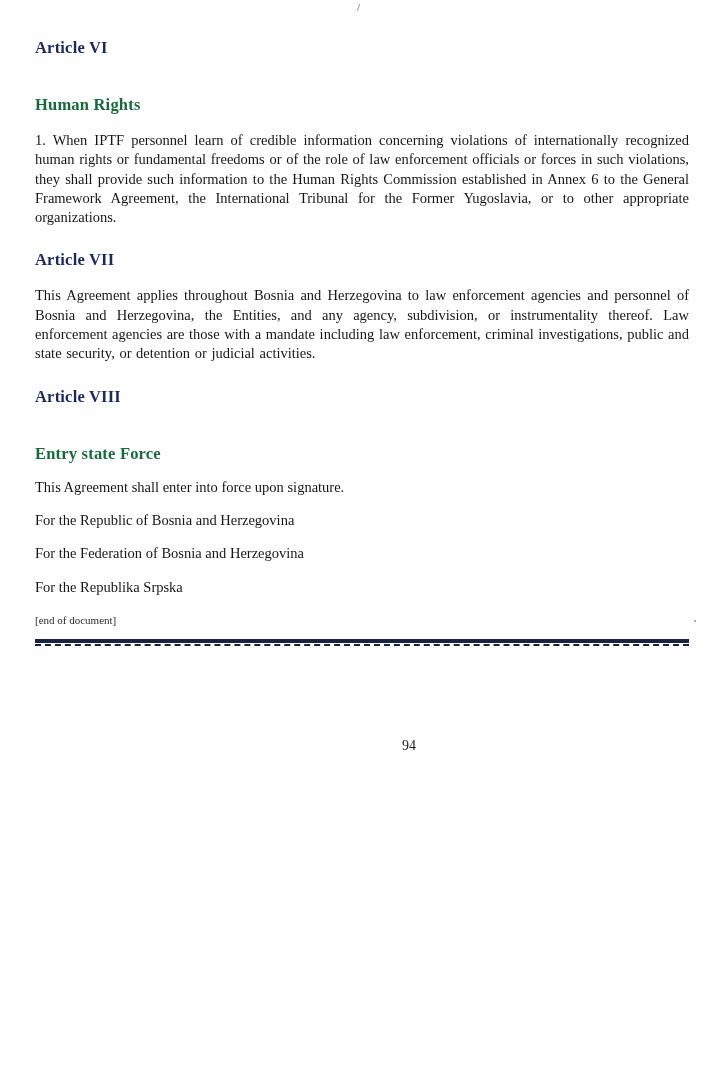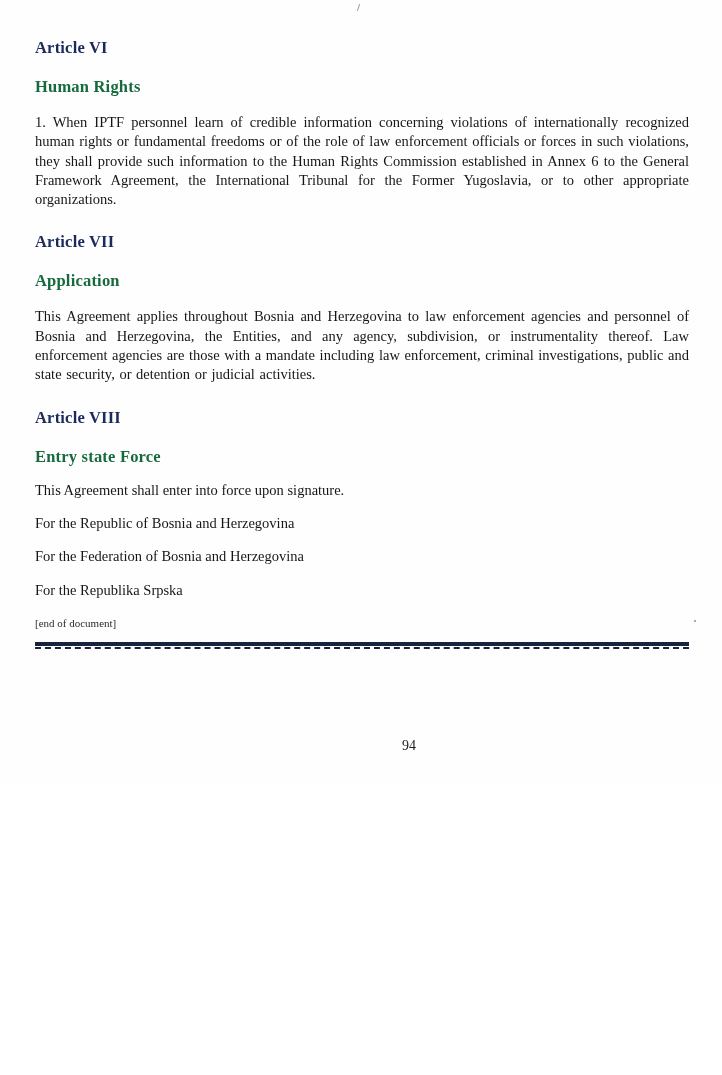--- a/index.html
+++ b/index.html
@@ -22,21 +22,21 @@
     padding: 38px 33px 0 35px;
   }
   h2.article {
     font-family: "Liberation Serif", serif;
     font-size: 16.5px;
     font-weight: bold;
     color: var(--article-heading, #1b2a5c);
     letter-spacing: 0.2px;
     margin: 0;
   }
-  h2.article + h3.section-title { margin-top: 19px; }
+  h2.article + h3.section-title { margin-top: 37px; }
   h3.section-title {
     font-family: "Liberation Serif", serif;
     font-size: 16.5px;
     font-weight: bold;
     color: var(--section-heading, #176a3e);
     letter-spacing: 0.2px;
   }
   p.body {
     margin-top: 16px;
     font-size: 14.5px;
@@ -102,21 +102,20 @@
   <div class="scan-artifact-top"></div>
   <div class="scan-artifact-right"></div>
 
   <div class="content">
 
     <h2 class="article">Article VI</h2>
     <h3 class="section-title">Human Rights</h3>
     <p class="body">1.  When IPTF personnel learn of credible information concerning violations of internationally recognized human rights or fundamental freedoms or of the role of law enforcement officials or forces in such violations, they shall provide such information to the Human Rights Commission established in Annex 6 to the General Framework Agreement, the International Tribunal for the Former Yugoslavia, or to other appropriate organizations.</p>
 
     <h2 class="article spaced">Article VII</h2>
-    <h3 class="section-title">Application</h3>
     <p class="body">This Agreement applies throughout Bosnia and Herzegovina to law enforcement agencies and personnel of Bosnia and Herzegovina, the Entities, and any agency, subdivision, or instrumentality thereof. Law enforcement agencies are those with a mandate including law enforcement, criminal investigations, public and state security, or detention or judicial activities.</p>
 
     <h2 class="article spaced">Article VIII</h2>
     <h3 class="section-title">Entry state Force</h3>
     <p class="plain">This Agreement shall enter into force upon signature.</p>
 
     <p class="plain">For the Republic of Bosnia and Herzegovina</p>
     <p class="plain">For the Federation of Bosnia and Herzegovina</p>
     <p class="plain">For the Republika Srpska</p>
 

